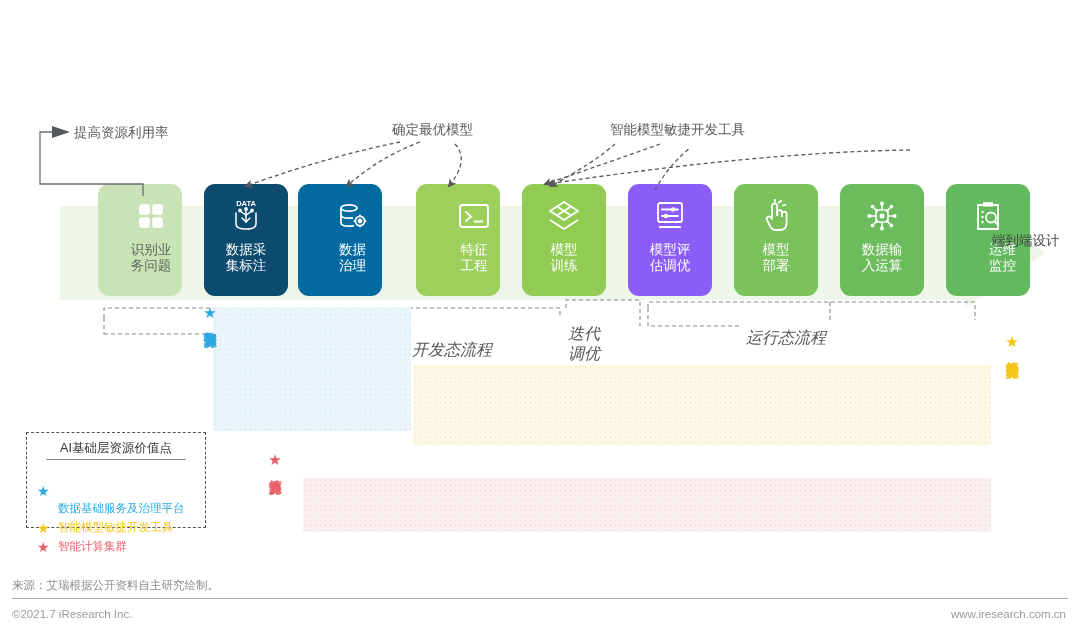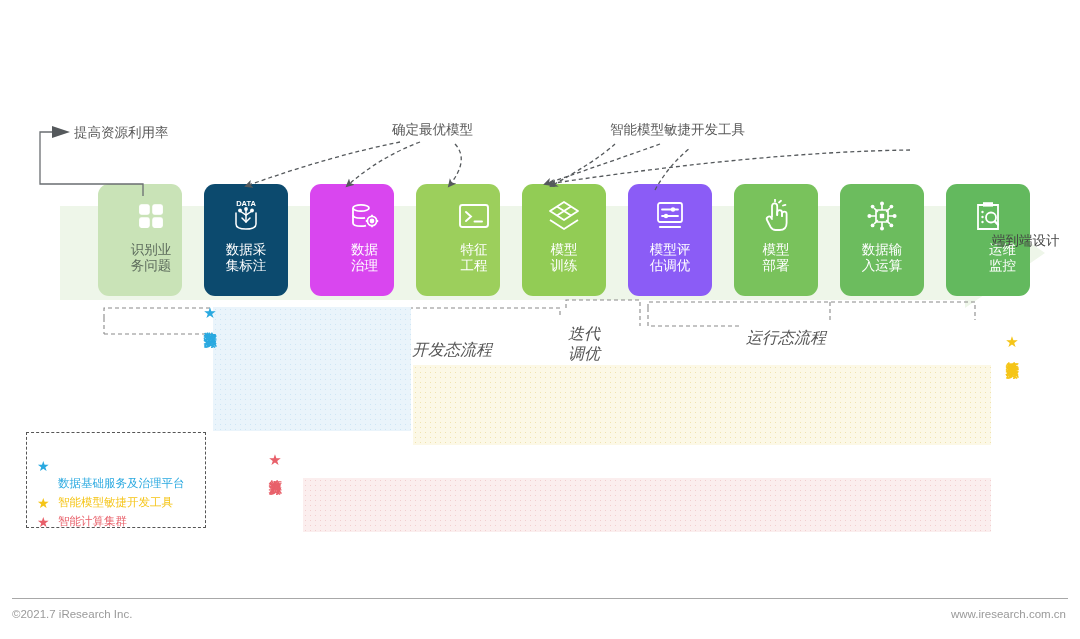--- a/index.html
+++ b/index.html
@@ -231,21 +231,21 @@
           </g>
           <circle cx="11" cy="12.5" r="1.9" fill="#fff"></circle>
           <circle cx="23" cy="12.5" r="1.9" fill="#fff"></circle>
           <circle cx="17" cy="11" r="1.9" fill="#fff"></circle>
         </svg>
       </span>
       <span class="flabel" style="white-space:pre-line;">数据采
 集标注</span>
     </div>
 
-    <div class="fbox" style="left:212px;background:#d946ef;padding-left:25px;">
+    <div class="fbox" style="left:200px;background:#0369a1;padding-left:25px;">
       <span class="ficon">
         <svg width="34" height="34" viewBox="0 0 34 34" fill="none" stroke="#fff" stroke-width="1.8">
           <ellipse cx="13" cy="9" rx="8" ry="3.2"></ellipse>
           <path d="M5 9 L5 24 q0 3.2 8 3.2 q3 0 5 -0.6"></path>
           <path d="M5 16 q0 3.2 8 3.2 q2.4 0 4 -0.4"></path>
           <circle cx="24" cy="22" r="4.6"></circle>
           <circle cx="24" cy="22" r="1.5" fill="#fff"></circle>
           <path d="M24 15.8 L24 17.6 M24 26.4 L24 28.2 M17.8 22 L19.6 22 M28.4 22 L30.2 22"></path>
         </svg>
       </span>
@@ -462,31 +462,33 @@
   </div>
   <div class="bul-list rd-col3">
     <div class="bul">
         <span class="dot">·</span>
         <span class="txt">AI专用芯片；实现软硬一体优
 化，突破性能瓶颈</span>
       </div>
   </div>
 
   <div class="legend">
+    <div class="legend-title">AI基础层资源价值点</div>
     <div class="legend-row">
       <span class="lstar" style="color:#2aa9e0;">★</span>
       <span style="color:#2aa9e0;margin-top:36px;">数据基础服务及治理平台</span>
     </div>
     <div class="legend-row">
       <span class="lstar" style="color:#f5c518;">★</span>
       <span style="color:#f5c518;">智能模型敏捷开发工具</span>
     </div>
     <div class="legend-row">
       <span class="lstar" style="color:#e8606a;">★</span>
       <span style="color:#e8606a;">智能计算集群</span>
     </div>
   </div>
 
+  <div class="source">来源：艾瑞根据公开资料自主研究绘制。</div>
   <div class="foot-rule"></div>
   <div class="copyright">©2021.7 iResearch Inc.</div>
   <div class="weburl">www.iresearch.com.cn</div>
 
 </div>
 
 </body></html>

